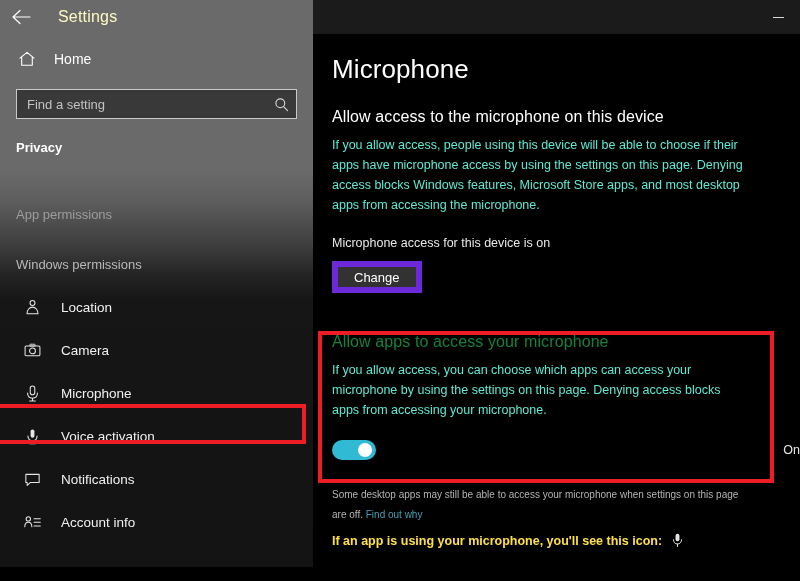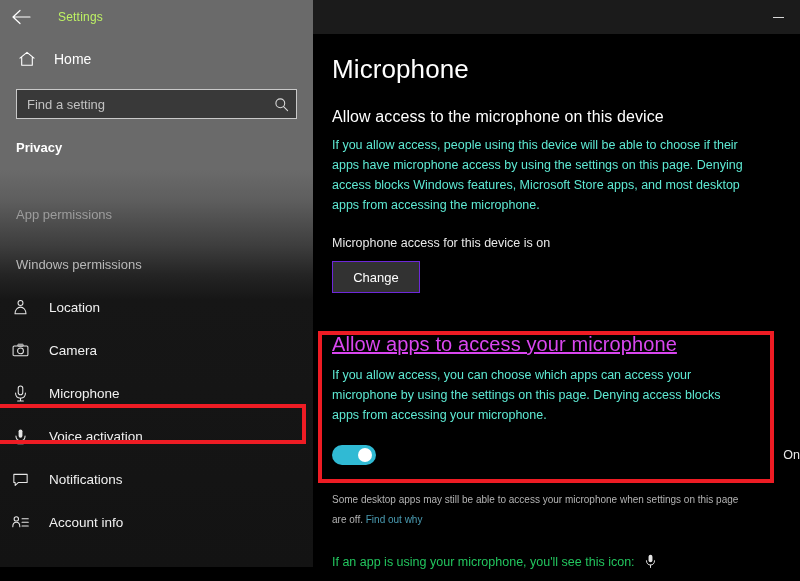--- a/index.html
+++ b/index.html
@@ -38,22 +38,22 @@
     display: flex;
     align-items: center;
   }
   .back-arrow {
     width: 42px; height: 34px;
     display: flex; align-items: center; justify-content: center;
     color: #ffffff;
   }
   .back-arrow svg { display: block; }
   .title-text {
-    font-size: 12px;
-    color: #bef264;
+    font-size: 16px;
+    color: #fef9c3;
     margin-left: 16px;
     letter-spacing: .2px;
   }
   .win-controls {
     position: absolute;
     right: 0; top: 0;
     height: 34px;
     display: flex;
     align-items: center;
   }
@@ -144,21 +144,21 @@
     margin-top: 35px;
   }
   .section-head.dim { color: #b9b9b9; }
   .section-head.dim2 { color: #9d9d9d; }
 
   .nav-list { margin-top: 14px; }
   .nav-item {
     display: flex;
     align-items: center;
     height: 43px;
-    padding-left: 8px;
+    padding-left: 20px;
     position: relative;
   }
   .nav-icon {
     width: 24px; height: 24px;
     display: flex; align-items: center; justify-content: center;
     color: #e6e6e6;
     flex: none;
   }
   .nav-icon svg { display: block; }
   .nav-label {
@@ -222,21 +222,21 @@
     color: #e8e8e8;
     margin-top: 21px;
   }
 
   .btn {
     margin-top: 11px;
     min-width: 88px;
     height: 32px;
     background: #323232;
     color: #ffffff;
-    border: 1px solid #6d28d9;
+    border: 6px solid #6d28d9;
     font-family: "Liberation Sans", sans-serif;
     font-size: 13px;
     padding: 0 16px;
     cursor: default;
   }
 
   
   .hl-box {
     position: absolute;
     border: 4px solid #ee1c24;
@@ -252,25 +252,24 @@
   #hl-content {
     left: 318px;
     top: 331px;
     width: 456px;
     height: 152px;
   }
 
   .section-apps { margin-top: 40px; }
 
   .h-sub2 {
-    font-size: 20px;
-    color: #d946ef;
+    font-size: 16px;
+    color: #15803d;
     font-weight: normal;
     letter-spacing: .1px;
-    text-decoration: underline;
   }
 
   .toggle-row {
     display: flex;
     align-items: center;
     margin-top: 20px;
     justify-content: space-between;
   }
   .toggle {
     width: 44px; height: 20px;
@@ -300,24 +299,25 @@
     margin-top: 25px;
     max-width: 420px;
   }
   .link {
     color: #4a9cb3;
     text-decoration: none;
     cursor: default;
   }
   .footnote2 {
     font-size: 12.5px;
-    color: #22c55e;
-    margin-top: 23px;
-    display: flex;
-    align-items: center;
+    color: #fde047;
+    margin-top: 7px;
+    display: flex;
+    align-items: center;
+    font-weight: bold;
   }
   .inline-mic {
     display: inline-flex;
     align-items: center;
     margin-left: 8px;
     color: #e4e4e4;
   }
   .inline-mic svg { display: block; }
 </style>
 </head>

